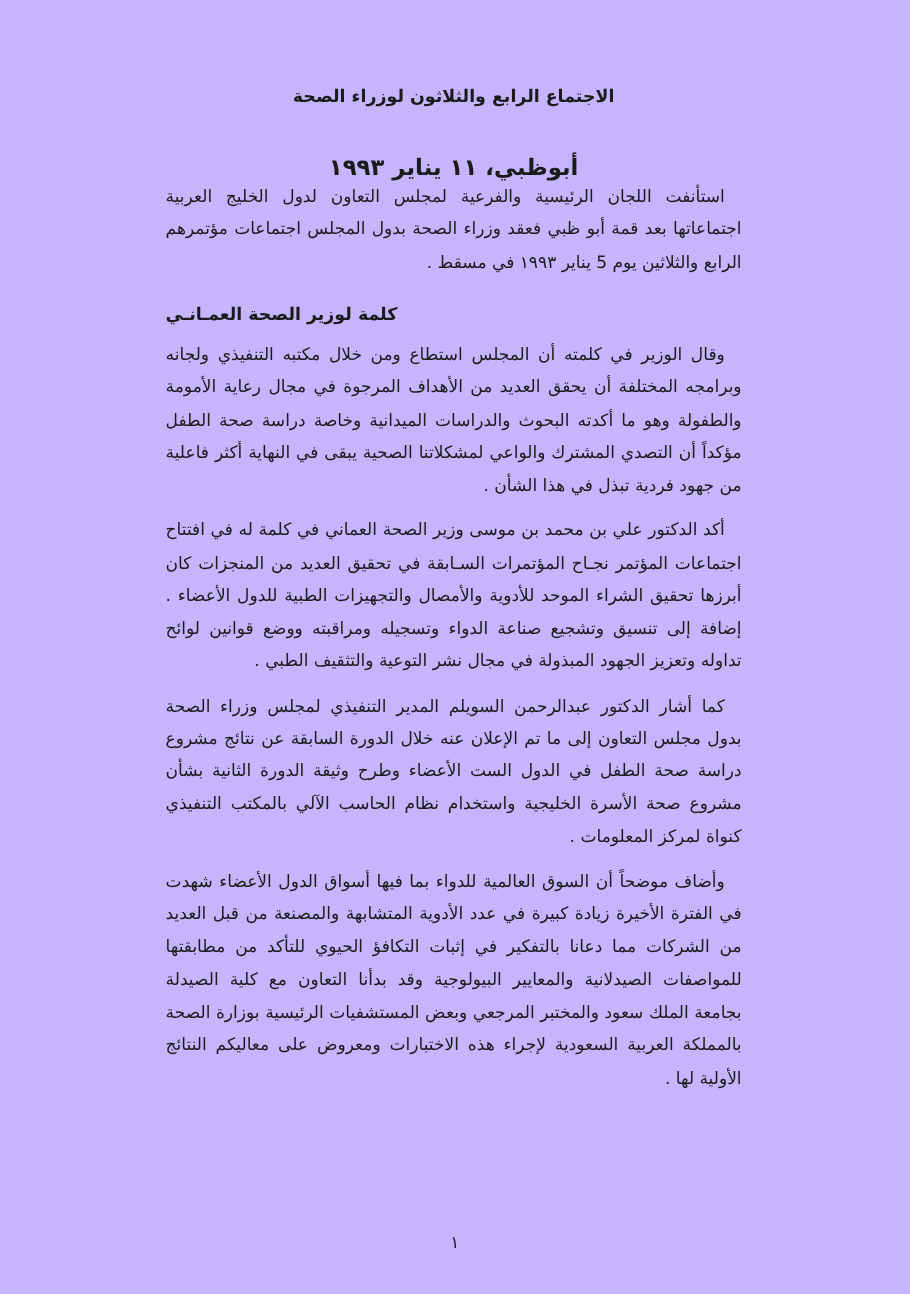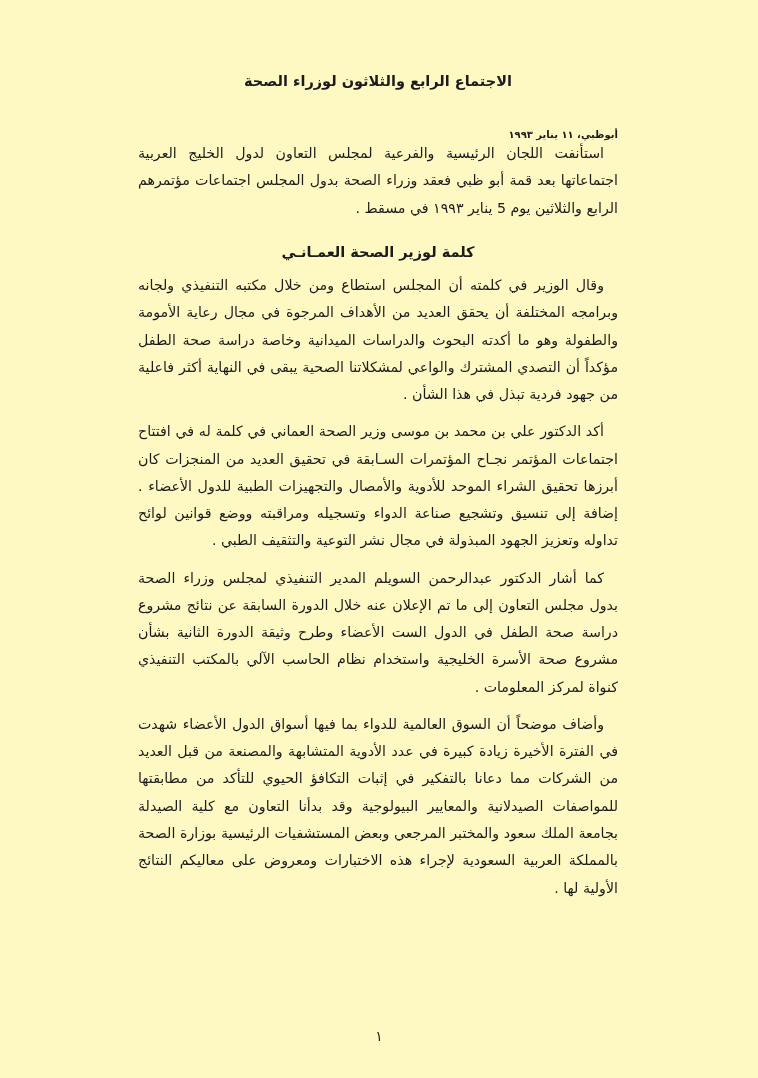--- a/index.html
+++ b/index.html
@@ -5,59 +5,60 @@
   html, body {
     margin: 0;
     padding: 0;
     background: #e8e8e8;
   }
   .page {
     position: relative;
     width: 758px;
     height: 1078px;
     margin: 0 auto;
-    background: #fef9c3;
+    background: #c4b5fd;
     color: #1b1b1b;
     font-family: "DejaVu Sans", sans-serif;
     direction: rtl;
     overflow: hidden;
   }
   .content {
     padding: 66px 140px 0 138px;
   }
   .doc-title {
     text-align: center;
     font-weight: bold;
     font-size: 14.5px;
     line-height: 2.15;
   }
   .doc-title .title-line {
     display: block;
   }
   .date-line {
+    text-align: center;
     font-weight: bold;
-    font-size: 10px;
+    font-size: 19px;
     margin-top: 32px;
     letter-spacing: 0.5px;
   }
   .intro {
     margin-top: 56px;
   }
   p.body-par {
     margin: 0 0 10px 0;
     font-size: 14.2px;
     line-height: 1.92;
     text-align: justify;
     text-indent: 14px;
     text-justify: inter-word;
   }
   h2.sec-heading {
     font-size: 14.5px;
     font-weight: bold;
-    text-align: center;
+    text-align: left;
     margin: 22px 0 12px 0;
   }
   .page-number {
     position: absolute;
     bottom: 34px;
     left: 0;
     right: 0;
     text-align: center;
     font-size: 14px;
     color: #1b1b1b;

